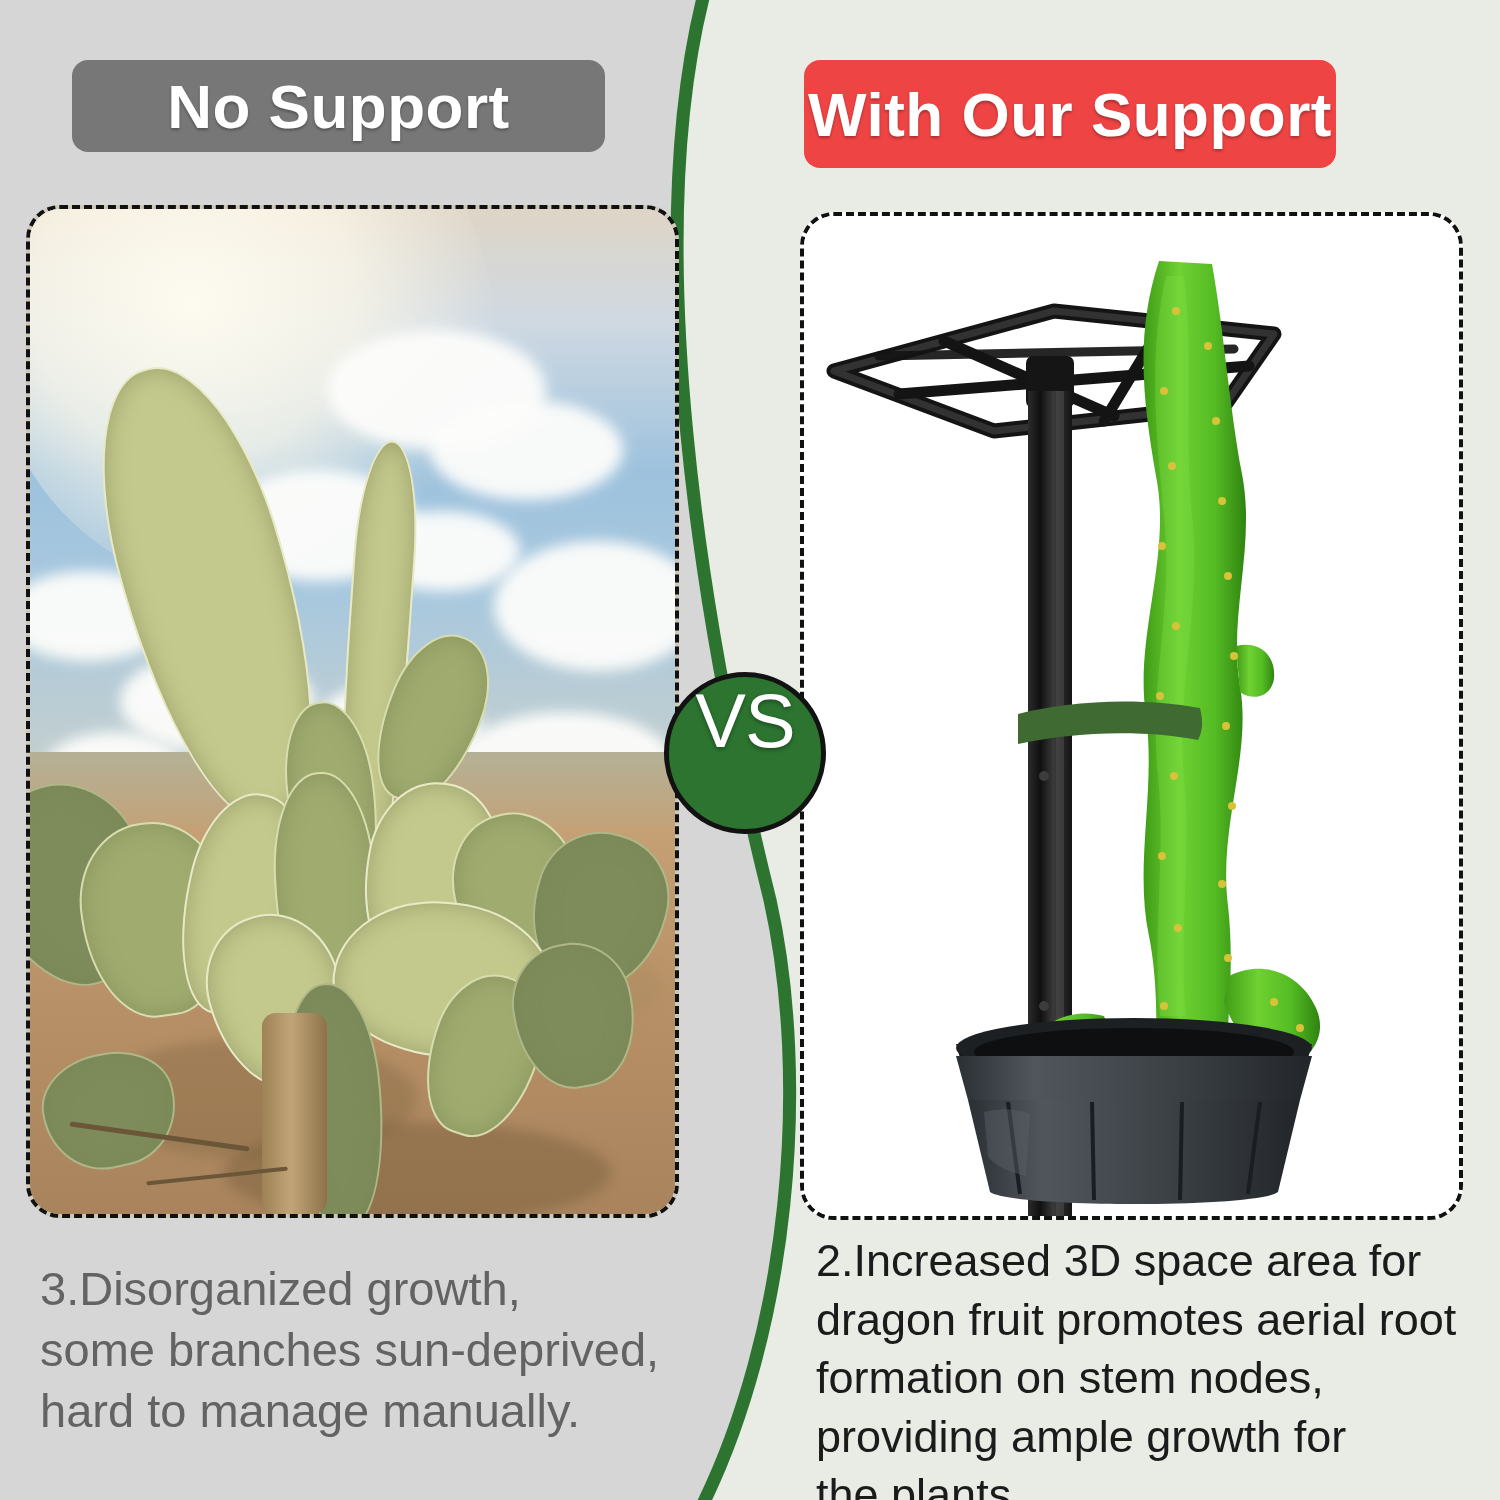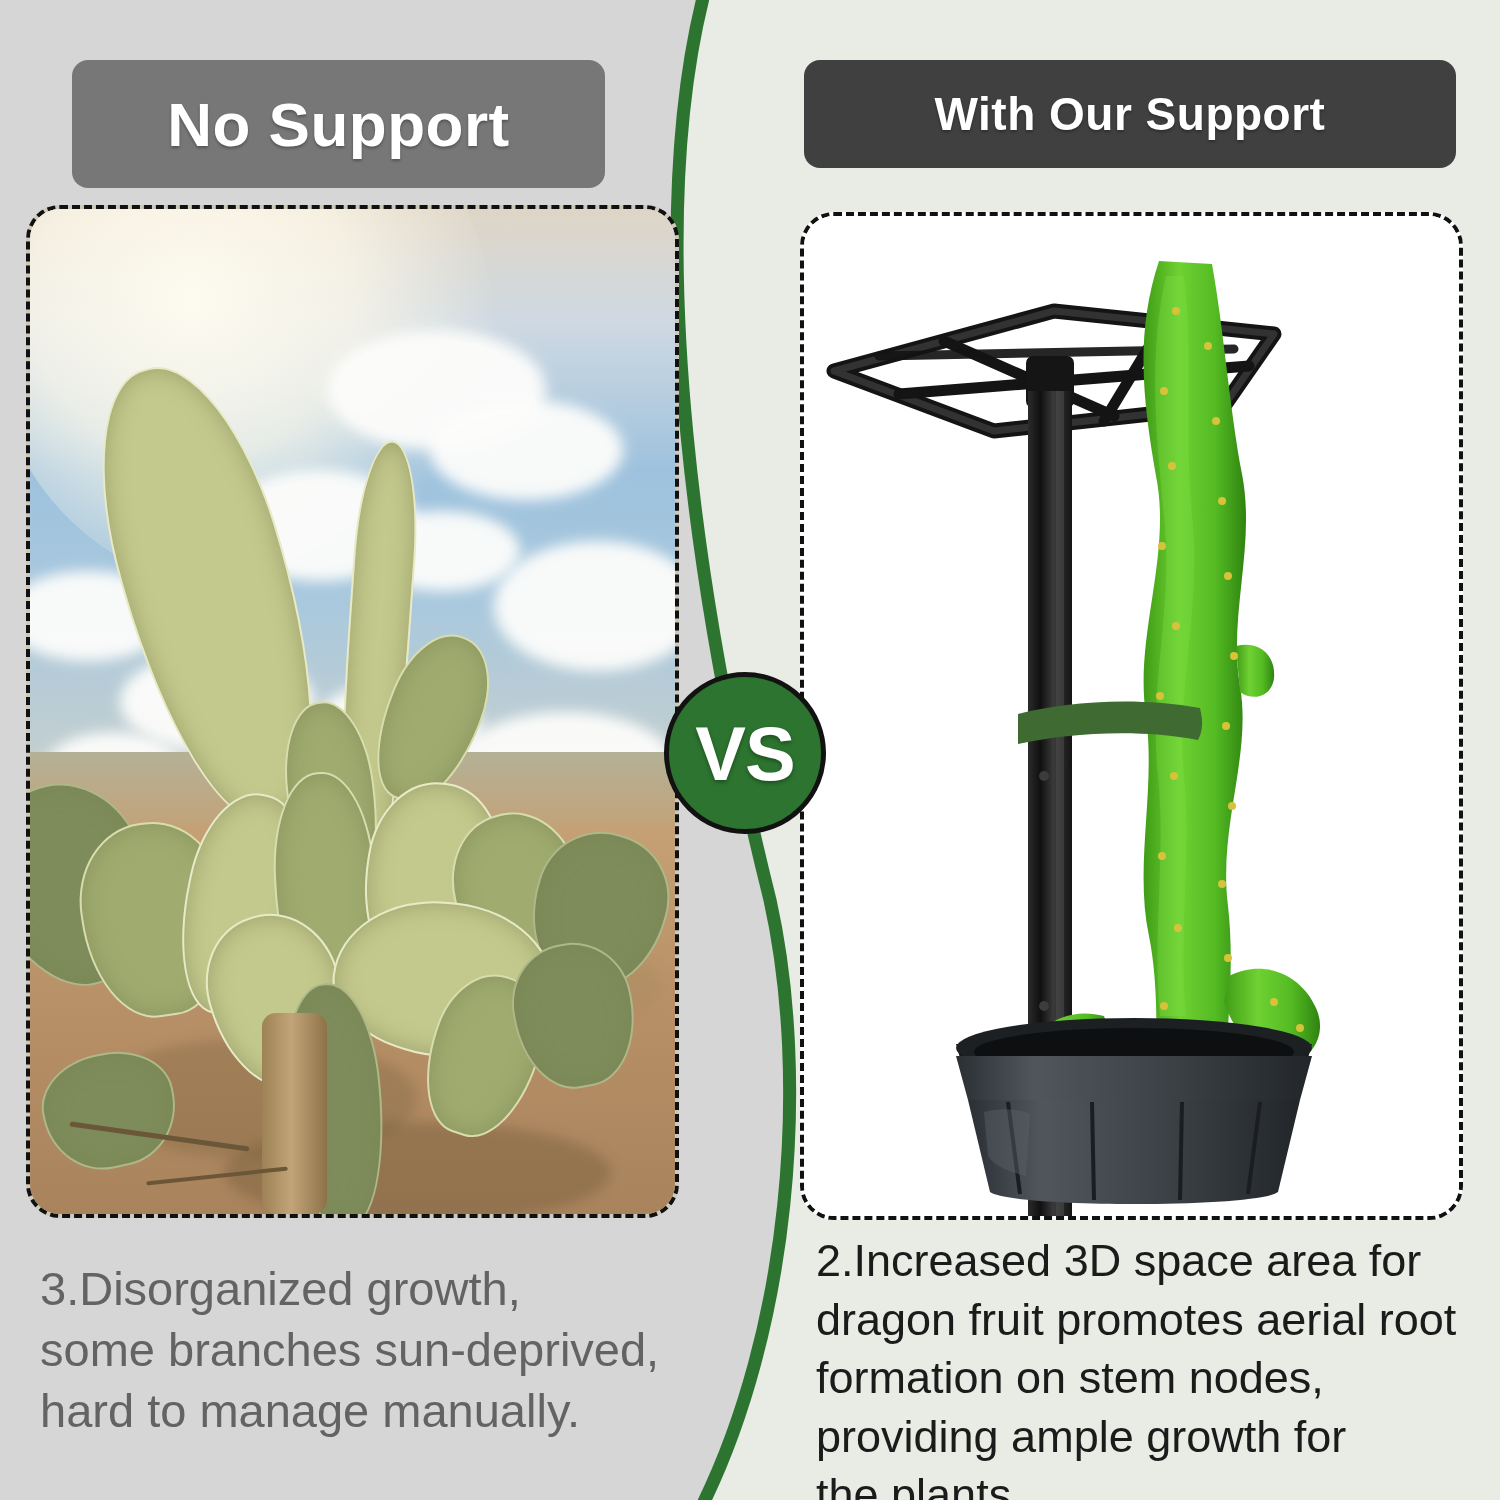--- a/index.html
+++ b/index.html
@@ -8,22 +8,22 @@
   #stage{position:relative;width:1500px;height:1500px;overflow:hidden;}
 
   
   .bg-left{position:absolute;inset:0;background:#d6d6d6;}
   .divider-svg{position:absolute;inset:0;width:1500px;height:1500px;}
 
   
   .badge{position:absolute;display:flex;align-items:center;justify-content:center;
          border-radius:16px;color:#fff;font-weight:bold;letter-spacing:.5px;
          text-shadow:0 2px 3px rgba(0,0,0,.30);}
-  #badge-left{left:72px;top:60px;width:533px;height:128px;background:#777777;font-size:62px;}
-  #badge-right{left:804px;top:60px;width:652px;height:108px;background:#404040;font-size:46px;}
+  #badge-left{left:72px;top:60px;width:533px;height:92px;background:#777777;font-size:62px;}
+  #badge-right{left:804px;top:60px;width:532px;height:108px;background:#ef4444;font-size:62px;}
 
   
   .photo-frame{position:absolute;border:4px dashed #111;border-radius:34px;overflow:hidden;}
   #frame-left{left:26px;top:205px;width:645px;height:1005px;background:#cfc9ba;}
   #frame-right{left:800px;top:212px;width:655px;height:1000px;background:#ffffff;}
 
   
   .scene-left{position:absolute;inset:0;}
   .sky{position:absolute;left:0;top:0;right:0;height:62%;
        background:linear-gradient(180deg,#ded5c6 0%,#cfd9e2 18%,#9ec2dd 42%,#a8c8de 62%,#cfd2c9 100%);}
@@ -42,22 +42,22 @@
   .trunk{position:absolute;background:linear-gradient(90deg,#9d8256,#c2a478 45%,#8d7249);
          border-radius:14px;}
   .twig{position:absolute;background:#6b5638;border-radius:3px;}
 
   
   .scene-right{position:absolute;inset:0;background:#fff;}
   .prod-svg{position:absolute;left:0;top:0;width:100%;height:100%;}
 
   
   #vs-badge{position:absolute;left:664px;top:672px;width:152px;height:152px;border-radius:50%;
-            background:#2c7430;border:5px solid #121212;display:flex;align-items:center;
-            justify-content:center;color:#fff;font-size:76px;font-weight:bold;
+            background:#2c7430;border:5px solid #121212;display:flex;align-items:flex-start;
+            justify-content:center;color:#fff;font-size:76px;font-weight:normal;
             letter-spacing:-1px;text-shadow:0 2px 4px rgba(0,0,0,.35);}
 
   
   .caption{position:absolute;color:#5a5a5a;line-height:1.30;white-space:pre-line;font-weight:normal;}
   #caption-left{left:40px;top:1258px;width:660px;font-size:47px;color:#636363;}
   #caption-right{left:816px;top:1232px;width:650px;font-size:45px;color:#1b1b1b;}
 </style>
 </head>
 <body>
 

